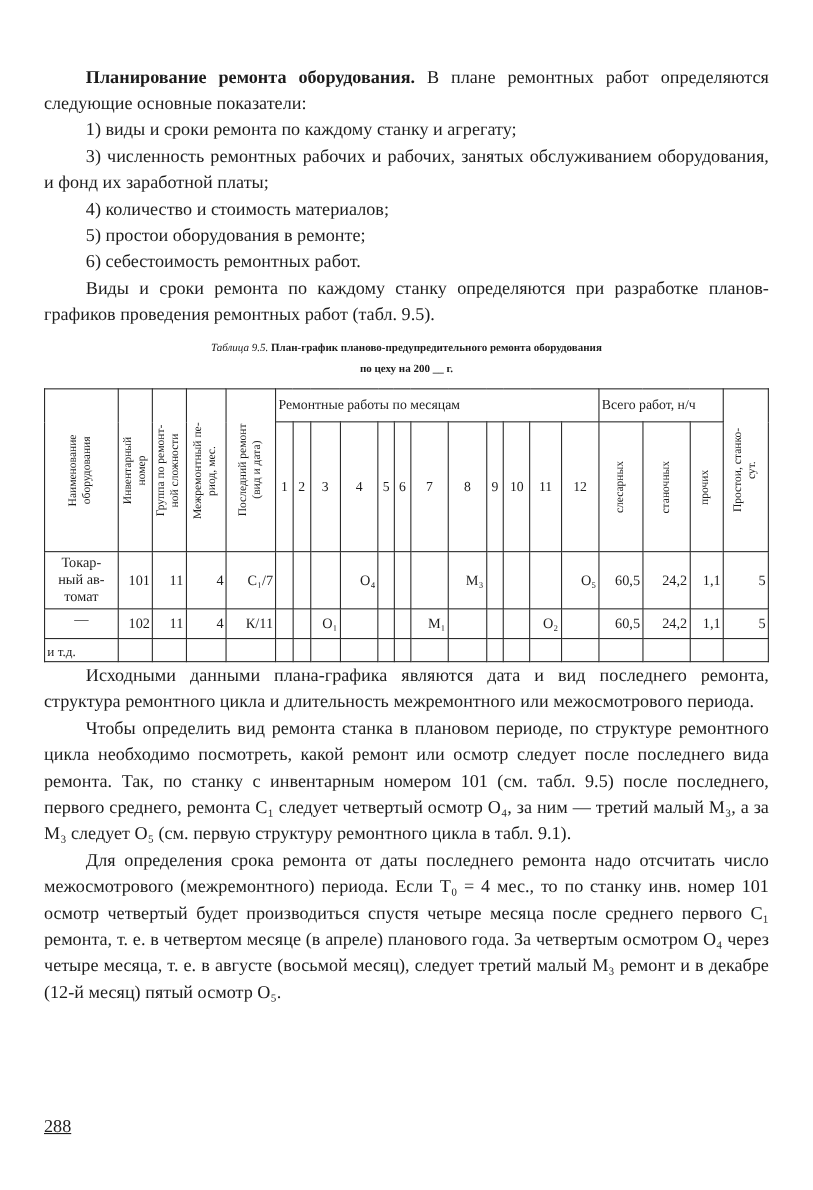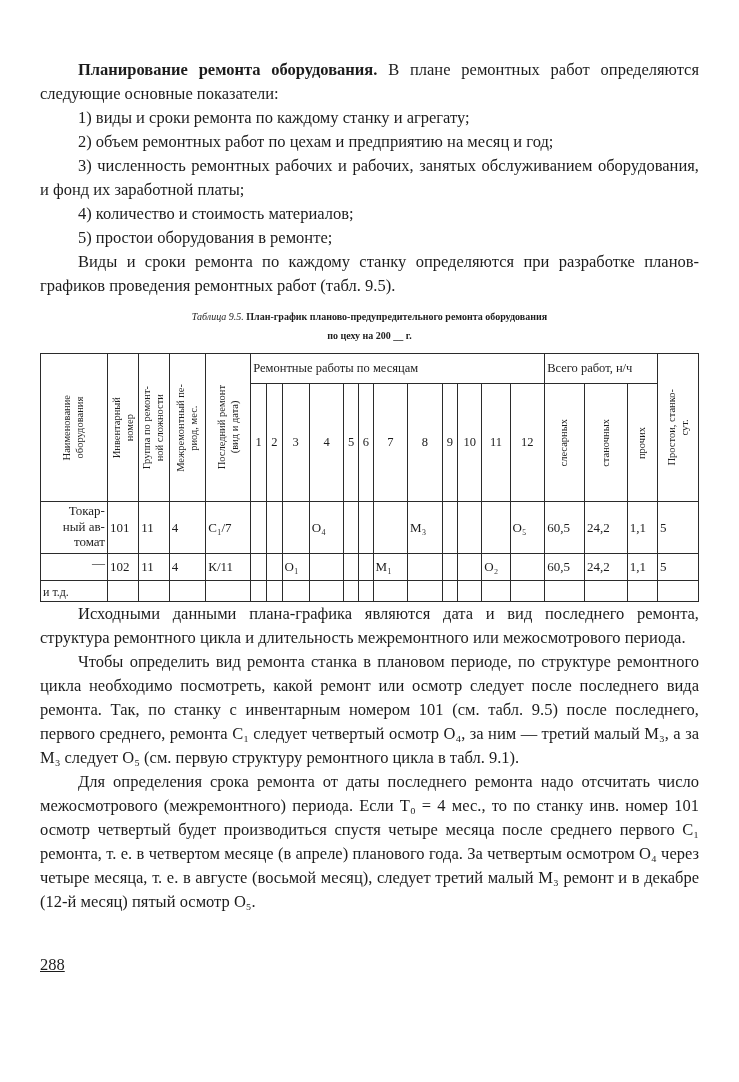--- a/index.html
+++ b/index.html
@@ -56,52 +56,52 @@
     white-space: pre-line;
     font-size: 10.5px;
     line-height: 12.5px;
     text-align: center;
     margin: 0 auto;
   }
   th.vth { vertical-align: middle; text-align: center; }
   th.mh { text-align: center; vertical-align: middle; font-size: 12.5px; }
   td.namecell {
     vertical-align: top;
-    text-align: right;
+    text-align: center;
     white-space: pre-line;
     font-size: 13px;
     line-height: 15.5px;
     padding: 2px 3px;
   }
-  td.num { text-align: left; vertical-align: middle; font-size: 13px; }
+  td.num { text-align: right; vertical-align: middle; font-size: 13px; }
   tr.r1 { height: 52px; }
   tr.r2 { height: 27px; }
   tr.r3 { height: 21px; margin-top: 33px; }
   td.etccell { vertical-align: bottom; font-size: 12px; padding: 1px 2px 2px 2px; }
   .after-table { margin-top: 11px; }
   .page-number {
     position: absolute;
     left: 40px;
-    top: 955px;
+    top: 1014px;
     font-size: 16.5px;
     text-decoration: underline;
   }
 </style>
 </head>
 <body>
 
 <div class="page">
 
   <p class="body"><b>Планирование ремонта оборудования.</b><span> В плане ремонтных работ определяются следующие основные показатели:</span></p>
 
   <p class="body">1) виды и сроки ремонта по каждому станку и агрегату;</p>
-  <p class="body">2) объем ремонтных работ по цехам и предприятию на месяц и год;</p>
   <p class="body">3) численность ремонтных рабочих и рабочих, занятых обслуживанием оборудования, и фонд их заработной платы;</p>
   <p class="body">4) количество и стоимость материалов;</p>
   <p class="body">5) простои оборудования в ремонте;</p>
+  <p class="body">6) себестоимость ремонтных работ.</p>
 
   <p class="body">Виды и сроки ремонта по каждому станку определяются при разработке планов-графиков проведения ремонтных работ (табл. 9.5).</p>
 
   <div class="caption">
     <div><span class="cap-italic">Таблица 9.5.</span> <span class="cap-bold">План-график планово-предупредительного ремонта оборудования</span></div>
     <div class="cap-bold">по цеху на 200 __ г.</div>
   </div>
 
   <table class="ppr">
     <colgroup>

